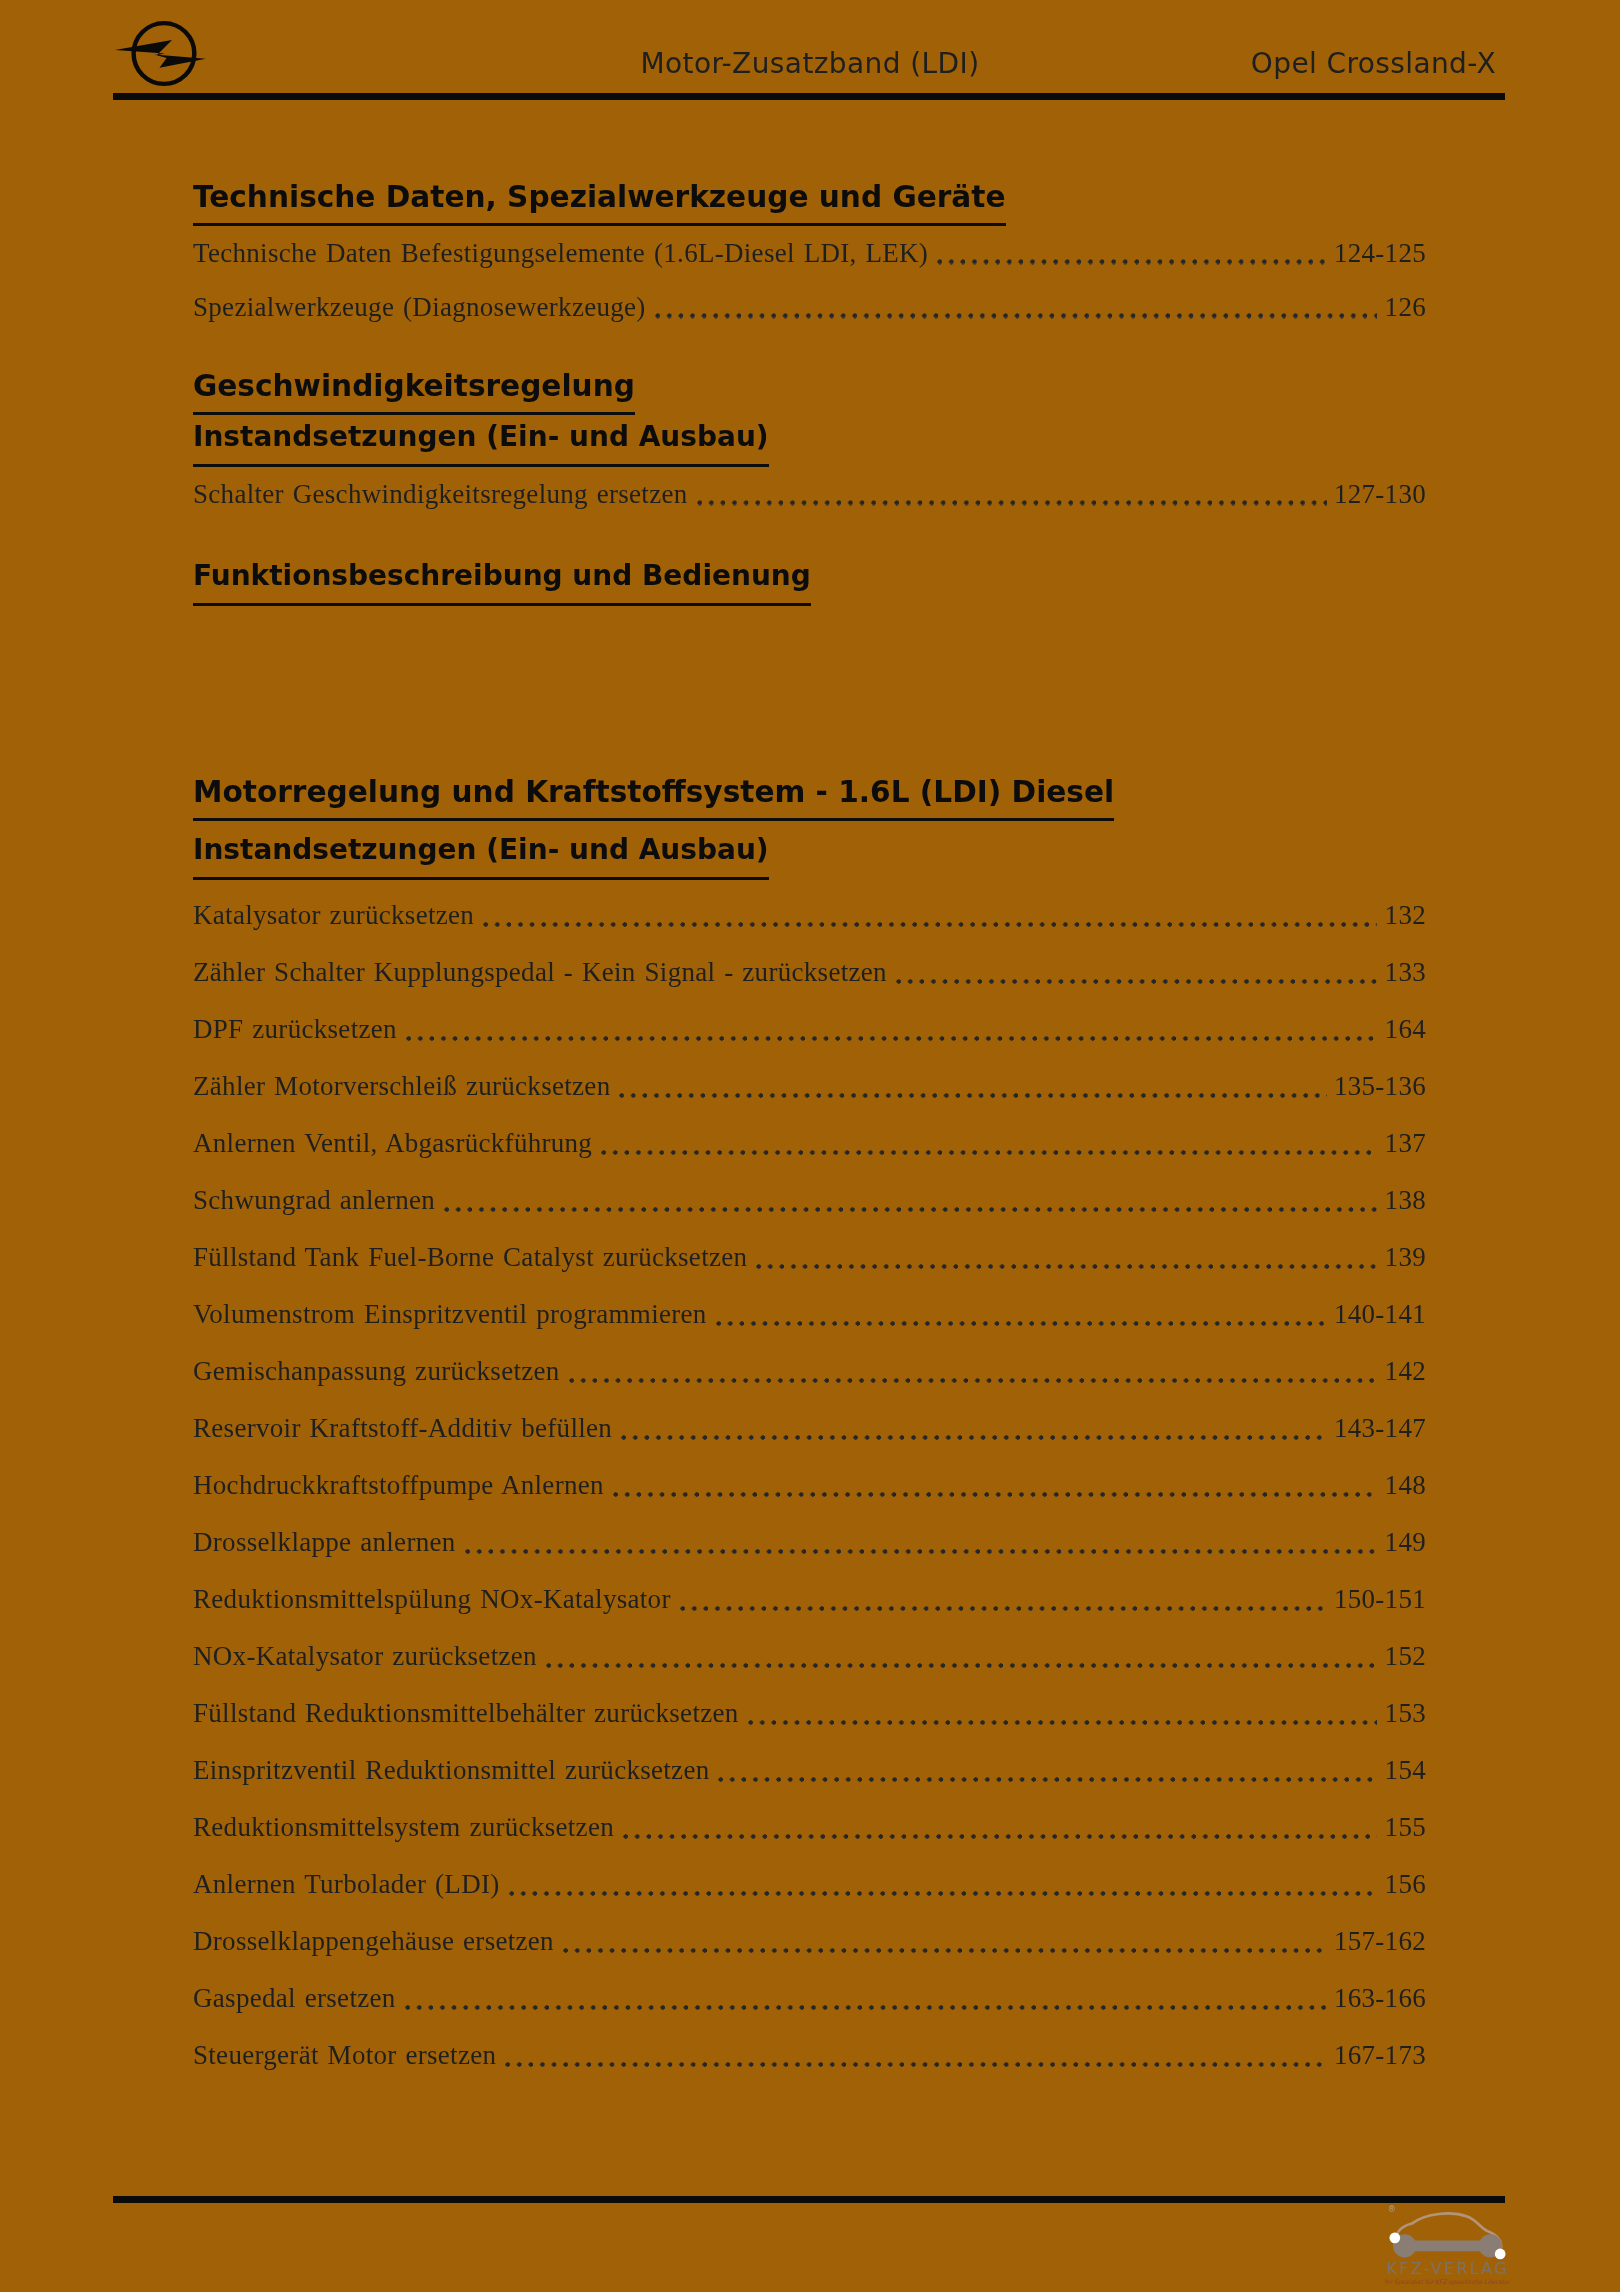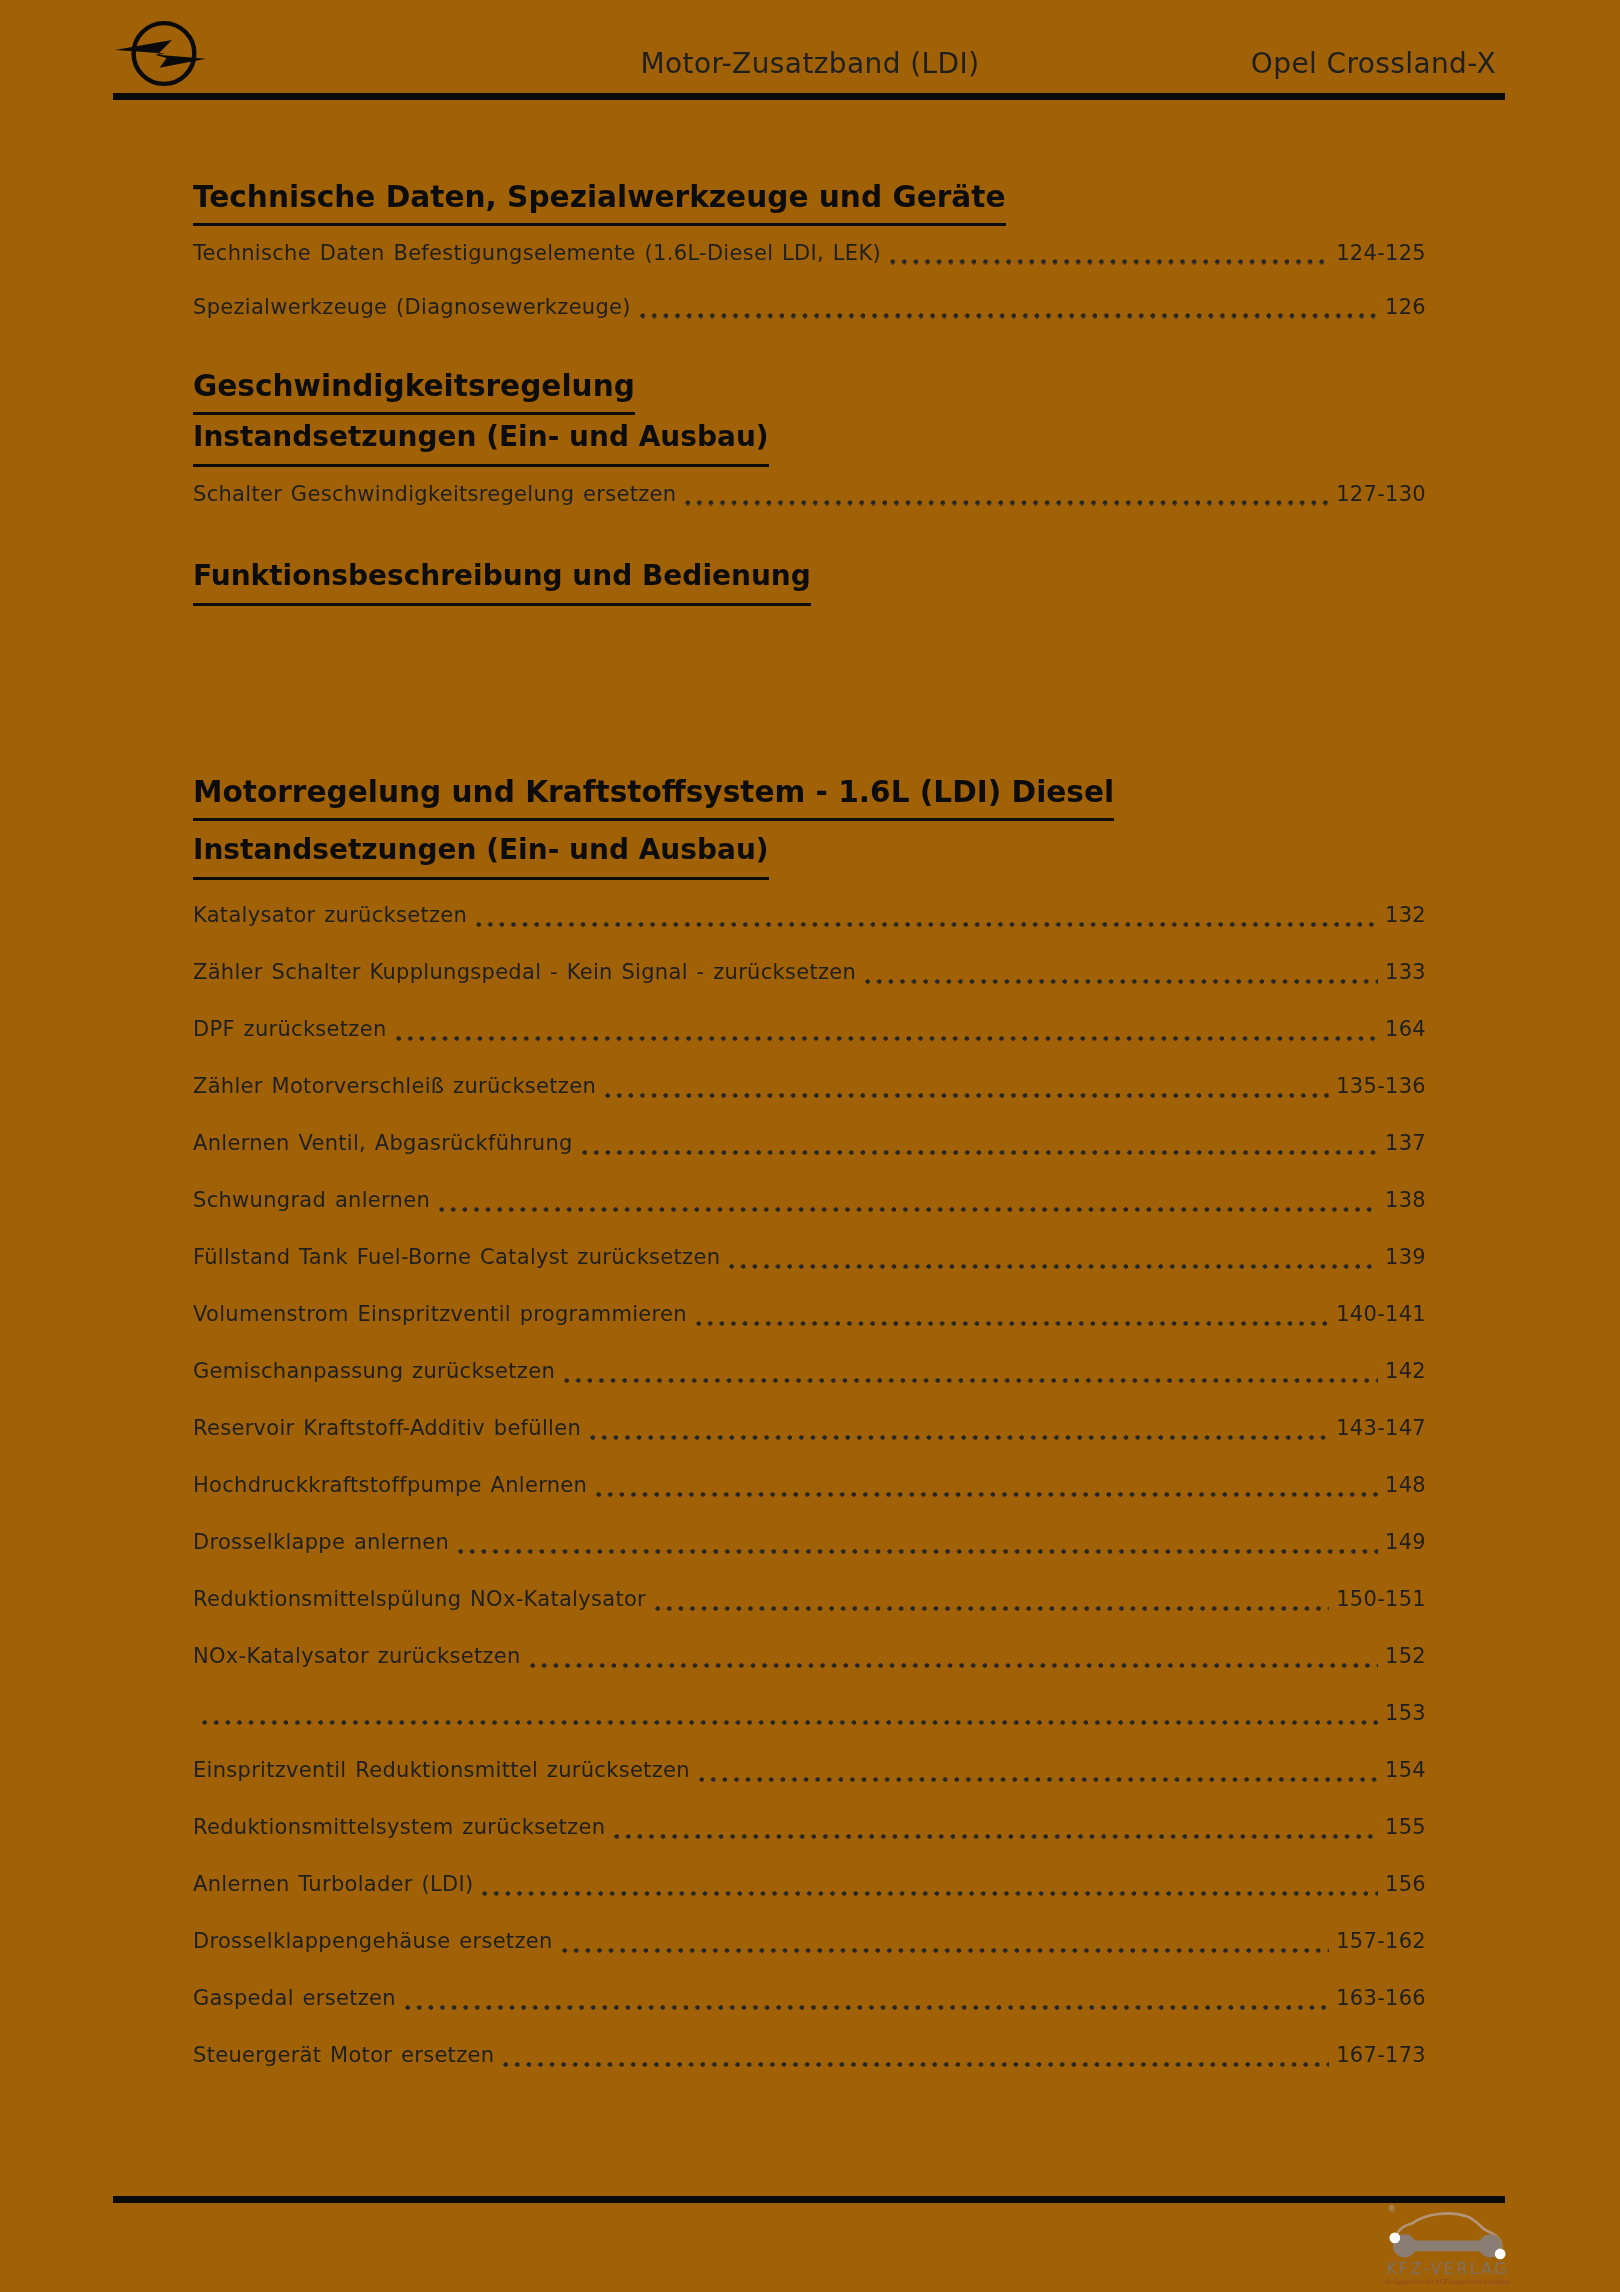--- a/index.html
+++ b/index.html
@@ -50,22 +50,23 @@
   }
   .h1 span, .h2 span {
     display:inline-block; border-bottom:3.6px solid #0c0c0c;
     padding-bottom:2.7px; line-height:1.1;
   }
   .h1 { font-size:29.6px; }
   .h2 { font-size:28px; }
 
   .row {
     display:flex; align-items:center;
-    font-size:21px; letter-spacing:0.3px; word-spacing:1.8px;
-    color:var(--text,#1f1f1f);
+    font-size:27px; letter-spacing:0.3px; word-spacing:1.8px;
+    color:var(--text,#1f1f1f);
+    font-family:Liberation Serif, serif;
   }
   .rows-a .row { height:54px; }
   .rows-b .row { height:57px; }
   .row .lbl { white-space:nowrap; }
   .row .leader {
     flex:1; height:5.4px; position:relative; top:9px;
     margin:0 3.6px 0 9px;
     background-image:radial-gradient(circle at 2.7px 2.7px, var(--dots,#262626) 2.1px, transparent 2.6px);
     background-size:11.6px 5.4px; background-repeat:repeat-x; background-position:left center;
   }
@@ -201,20 +202,21 @@
         <span class="lbl">Reduktionsmittelspülung NOx-Katalysator</span>
         <span class="leader"></span>
         <span class="pg">150-151</span>
       </div>
       <div class="row">
         <span class="lbl">NOx-Katalysator zurücksetzen</span>
         <span class="leader"></span>
         <span class="pg">152</span>
       </div>
       <div class="row">
+        <span class="lbl">Füllstand Reduktionsmittelbehälter zurücksetzen</span>
         <span class="leader"></span>
         <span class="pg">153</span>
       </div>
       <div class="row">
         <span class="lbl">Einspritzventil Reduktionsmittel zurücksetzen</span>
         <span class="leader"></span>
         <span class="pg">154</span>
       </div>
       <div class="row">
         <span class="lbl">Reduktionsmittelsystem zurücksetzen</span>

